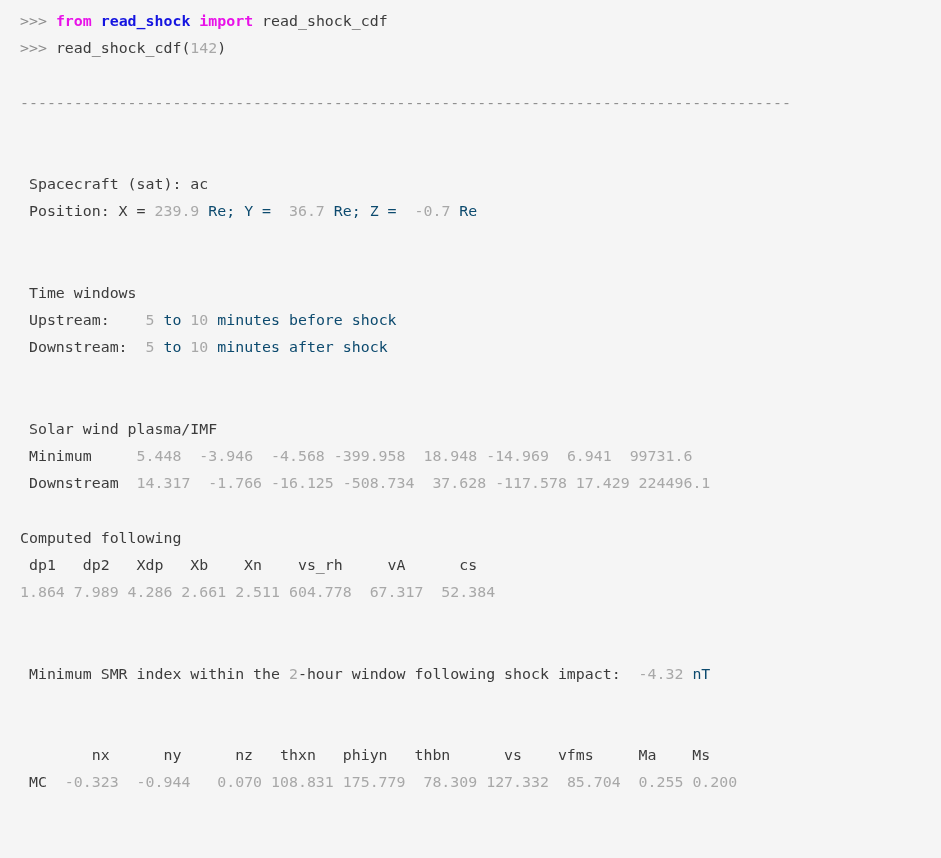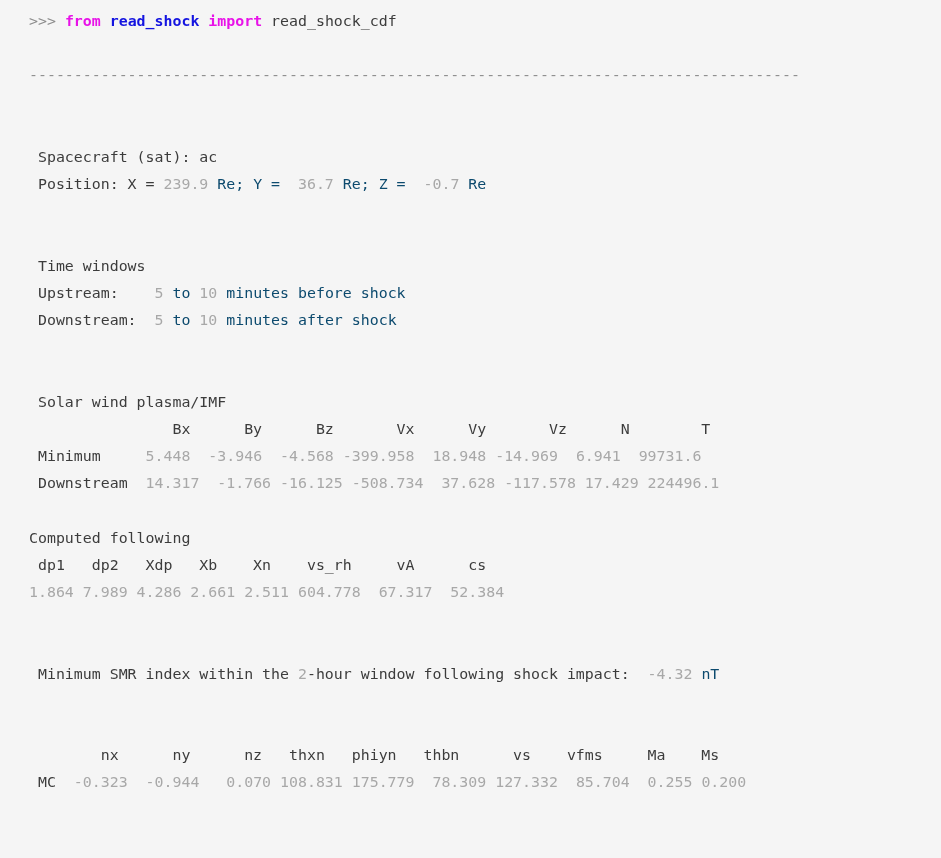--- a/index.html
+++ b/index.html
@@ -12,21 +12,21 @@
     width: 941px;
     height: 858px;
     overflow: hidden;
     font-family: "DejaVu Sans Mono", "Liberation Mono", monospace;
   }
 
   #console {
     box-sizing: border-box;
     width: 941px;
     height: 646px;
-    padding: 8px 0 0 29px;
+    padding: 8px 0 0 20px;
     background: #f5f5f5;
   }
 
   
   .line {
     font-size: 14.9px;
     line-height: 27.2px;
     height: 27.2px;
     white-space: pre;
     color: #3c3c3c;
@@ -47,20 +47,21 @@
   .sep      { color: #909090; }
   .unit     { color: #0c4a6e; }
 </style>
 </head>
 <body style="background: rgb(245, 245, 245);">
 
 <div id="console" style="background: rgb(245, 245, 245);">
 
   <div class="line"><span class="prompt">&gt;&gt;&gt;</span><span> </span><span class="kw">from</span><span> </span><span class="mod">read_shock</span><span> </span><span class="kw">import</span><span> </span><span class="ident">read_shock_cdf</span></div>
 
+  <div class="line"><span class="prompt">&gt;&gt;&gt;</span><span> </span><span class="ident">read_shock_cdf</span><span class="ident">(</span><span class="num">142</span><span class="ident">)</span></div>
 
   <div class="line blank"> </div>
 
   <div class="line sep">--------------------------------------------------------------------------------------</div>
 
 
   <div class="line blank"> </div>
   <div class="line blank"> </div>
 
   <div class="line label"> Spacecraft (sat): ac</div>
@@ -71,21 +72,20 @@
   <div class="line blank"> </div>
 
   <div class="line label"> Time windows</div>
   <div class="line"><span class="label"> Upstream:    </span><span class="num">5</span><span class="unit"> to </span><span class="num">10</span><span class="unit"> minutes before shock</span></div>
   <div class="line"><span class="label"> Downstream:  </span><span class="num">5</span><span class="unit"> to </span><span class="num">10</span><span class="unit"> minutes after shock</span></div>
 
   <div class="line blank"> </div>
   <div class="line blank"> </div>
 
   <div class="line label"> Solar wind plasma/IMF</div>
-  <div class="line label">                Bx      By      Bz       Vx      Vy       Vz      N        T</div>
   <div class="line"><span class="label"> Minimum</span><span class="num">     5.448  -3.946  -4.568 -399.958  18.948 -14.969  6.941  99731.6</span></div>
   <div class="line"><span class="label"> Downstream</span><span class="num">  14.317  -1.766 -16.125 -508.734  37.628 -117.578 17.429 224496.1</span></div>
 
   <div class="line blank"> </div>
 
   <div class="line label">Computed following</div>
   <div class="line label"> dp1   dp2   Xdp   Xb    Xn    vs_rh     vA      cs</div>
   <div class="line num">1.864 7.989 4.286 2.661 2.511 604.778  67.317  52.384</div>
 
   <div class="line blank"> </div>

